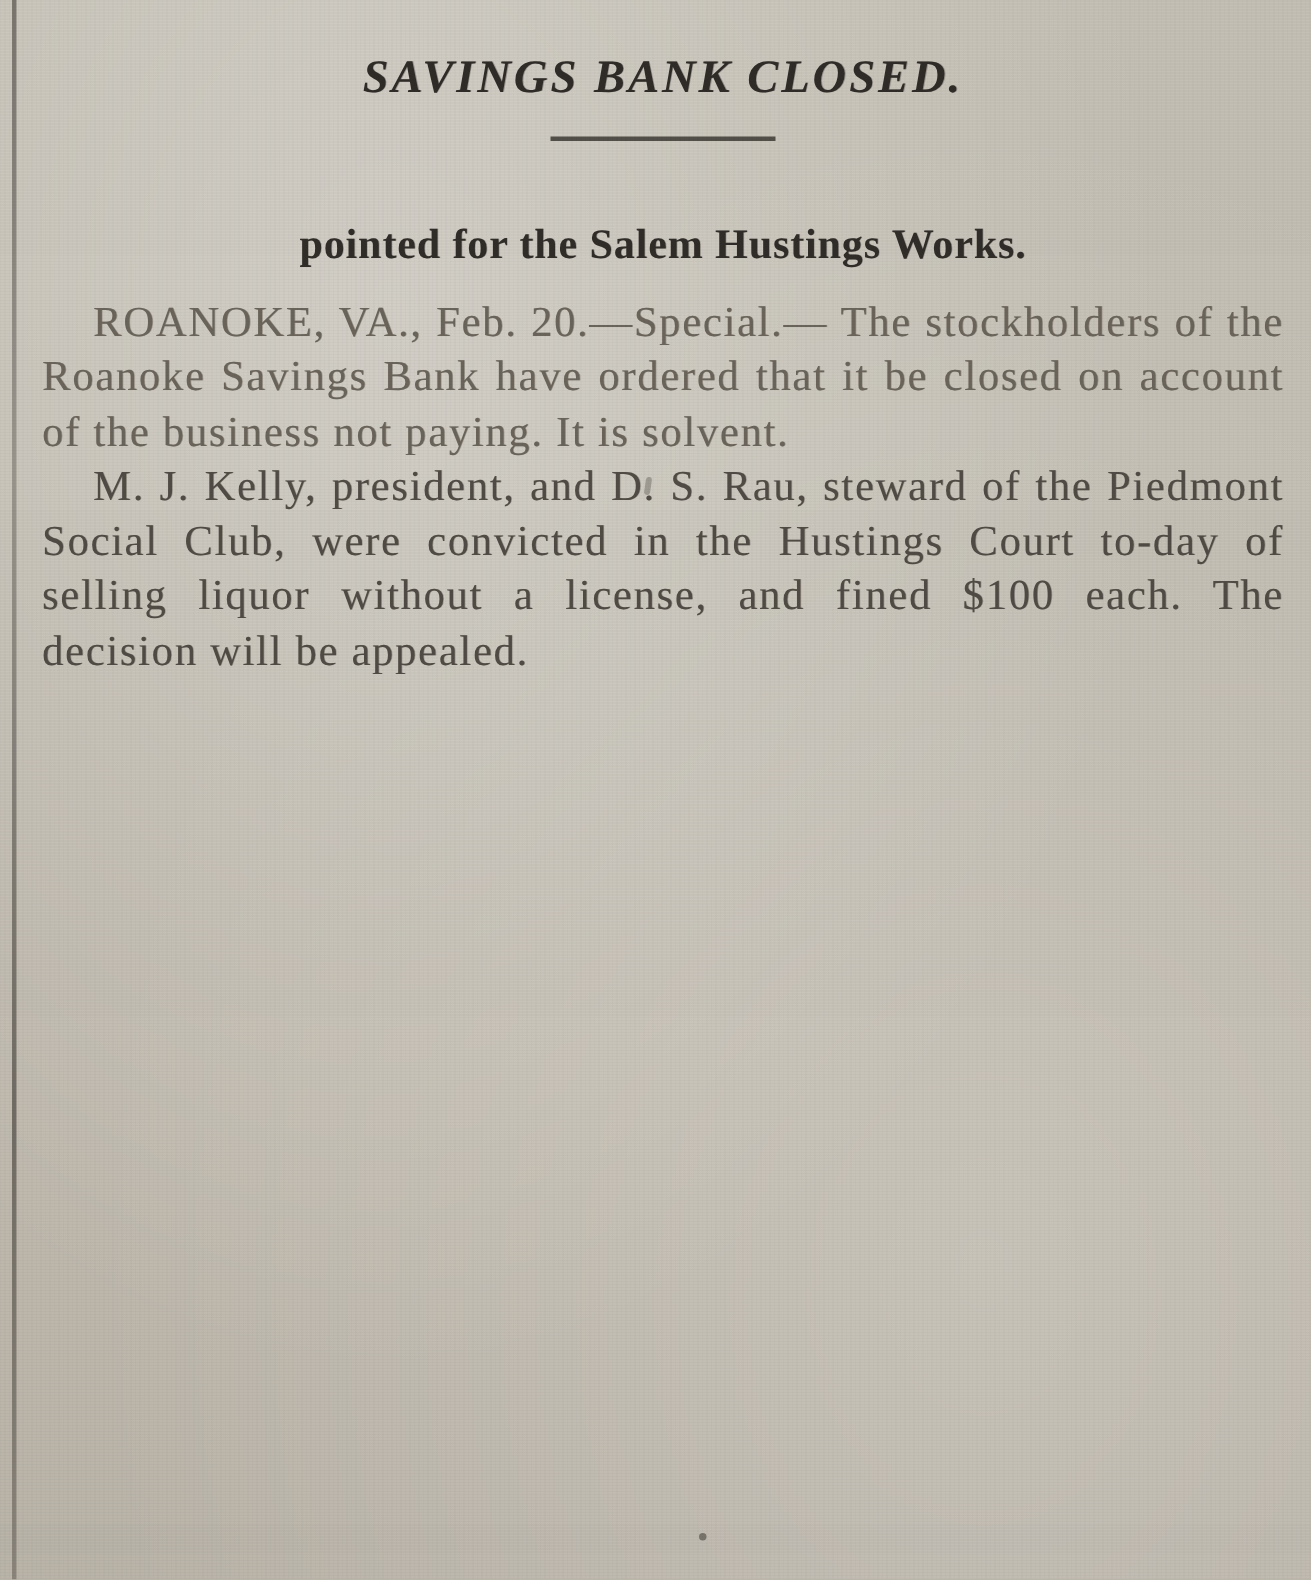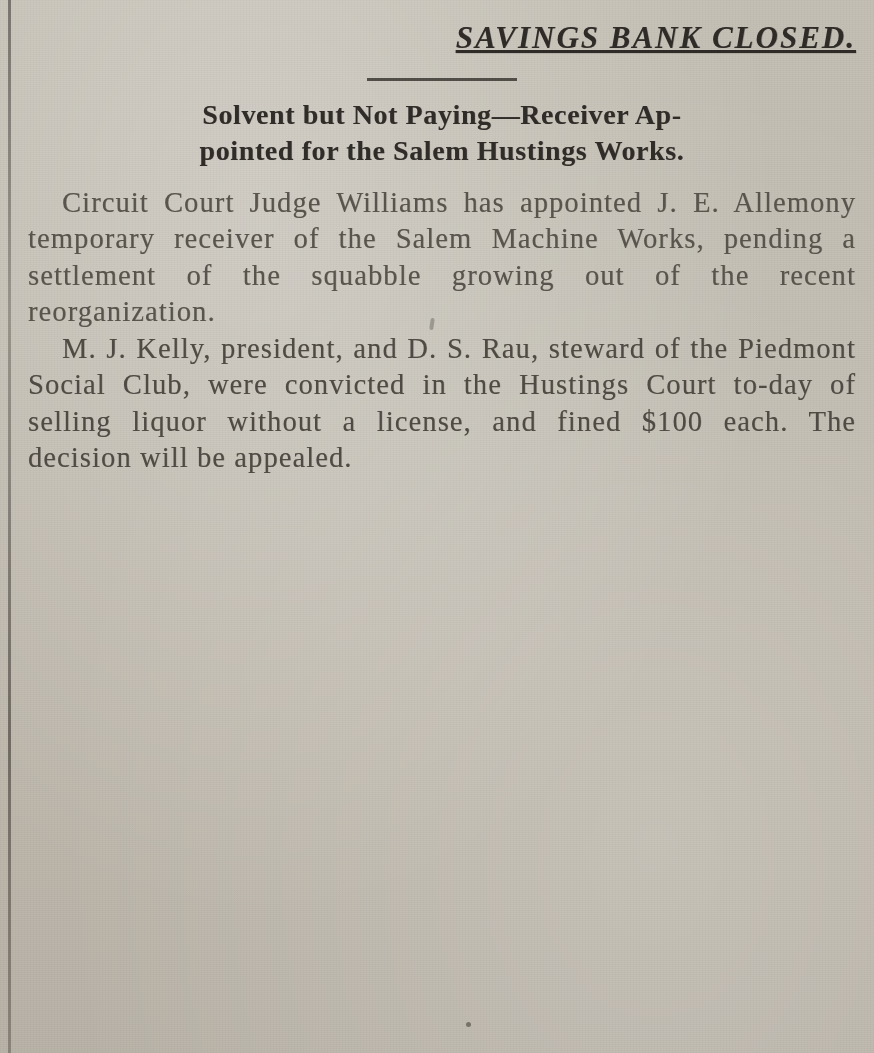--- a/index.html
+++ b/index.html
@@ -47,30 +47,29 @@
   }
   #content {
     position: absolute;
     left: 28px;
     top: 0;
     width: 828px;
     height: 1053px;
     color: #33302c;
   }
   .headline {
-    text-align: right;
+    text-align: center;
     font-family: "Liberation Serif", serif;
     font-weight: bold;
     font-style: italic;
     font-size: 31px;
     letter-spacing: 2px;
-    margin: 20px 0 0 0;
+    margin: 33px 0 0 0;
     color: #2e2b27;
     text-shadow: 0.6px 0.4px 0 rgba(90,85,78,0.45);
-    text-decoration: underline;
   }
   .rule {
     width: 150px;
     height: 3px;
     margin: 22px auto 16px auto;
     background: #3c3833;
     opacity: 0.85;
   }
   .subhead {
     text-align: center;
@@ -132,26 +131,26 @@
 
   <div id="column-rule"></div>
 
   <div id="content">
 
     <h1 class="headline">SAVINGS BANK CLOSED.</h1>
 
     <div class="rule"></div>
 
     <h2 class="subhead">
-      <span>Solvent but Not Paying—Receiver Ap-</span><br>
+      <br>
       <span>pointed for the Salem Hustings Works.</span>
     </h2>
 
     <div class="body">
-      <p class="faded">Circuit Court Judge Williams has appointed J. E. Allemony temporary receiver of the Salem Machine Works, pending a settlement of the squabble growing out of the recent reorganization.</p>
+      <p class="ink-light">ROANOKE, VA., Feb. 20.—Special.— The stockholders of the Roanoke Savings Bank have ordered that it be closed on account of the business not paying. It is solvent.</p>
       <p class="faded2">M. J. Kelly, president, and D. S. Rau, steward of the Piedmont Social Club, were convicted in the Hustings Court to-day of selling liquor without a license, and fined $100 each. The decision will be appealed.</p>
     </div>
 
   </div>
 
   <div class="smudge"></div>
   <div class="speck"></div>
 </div>
 
 </body></html>

